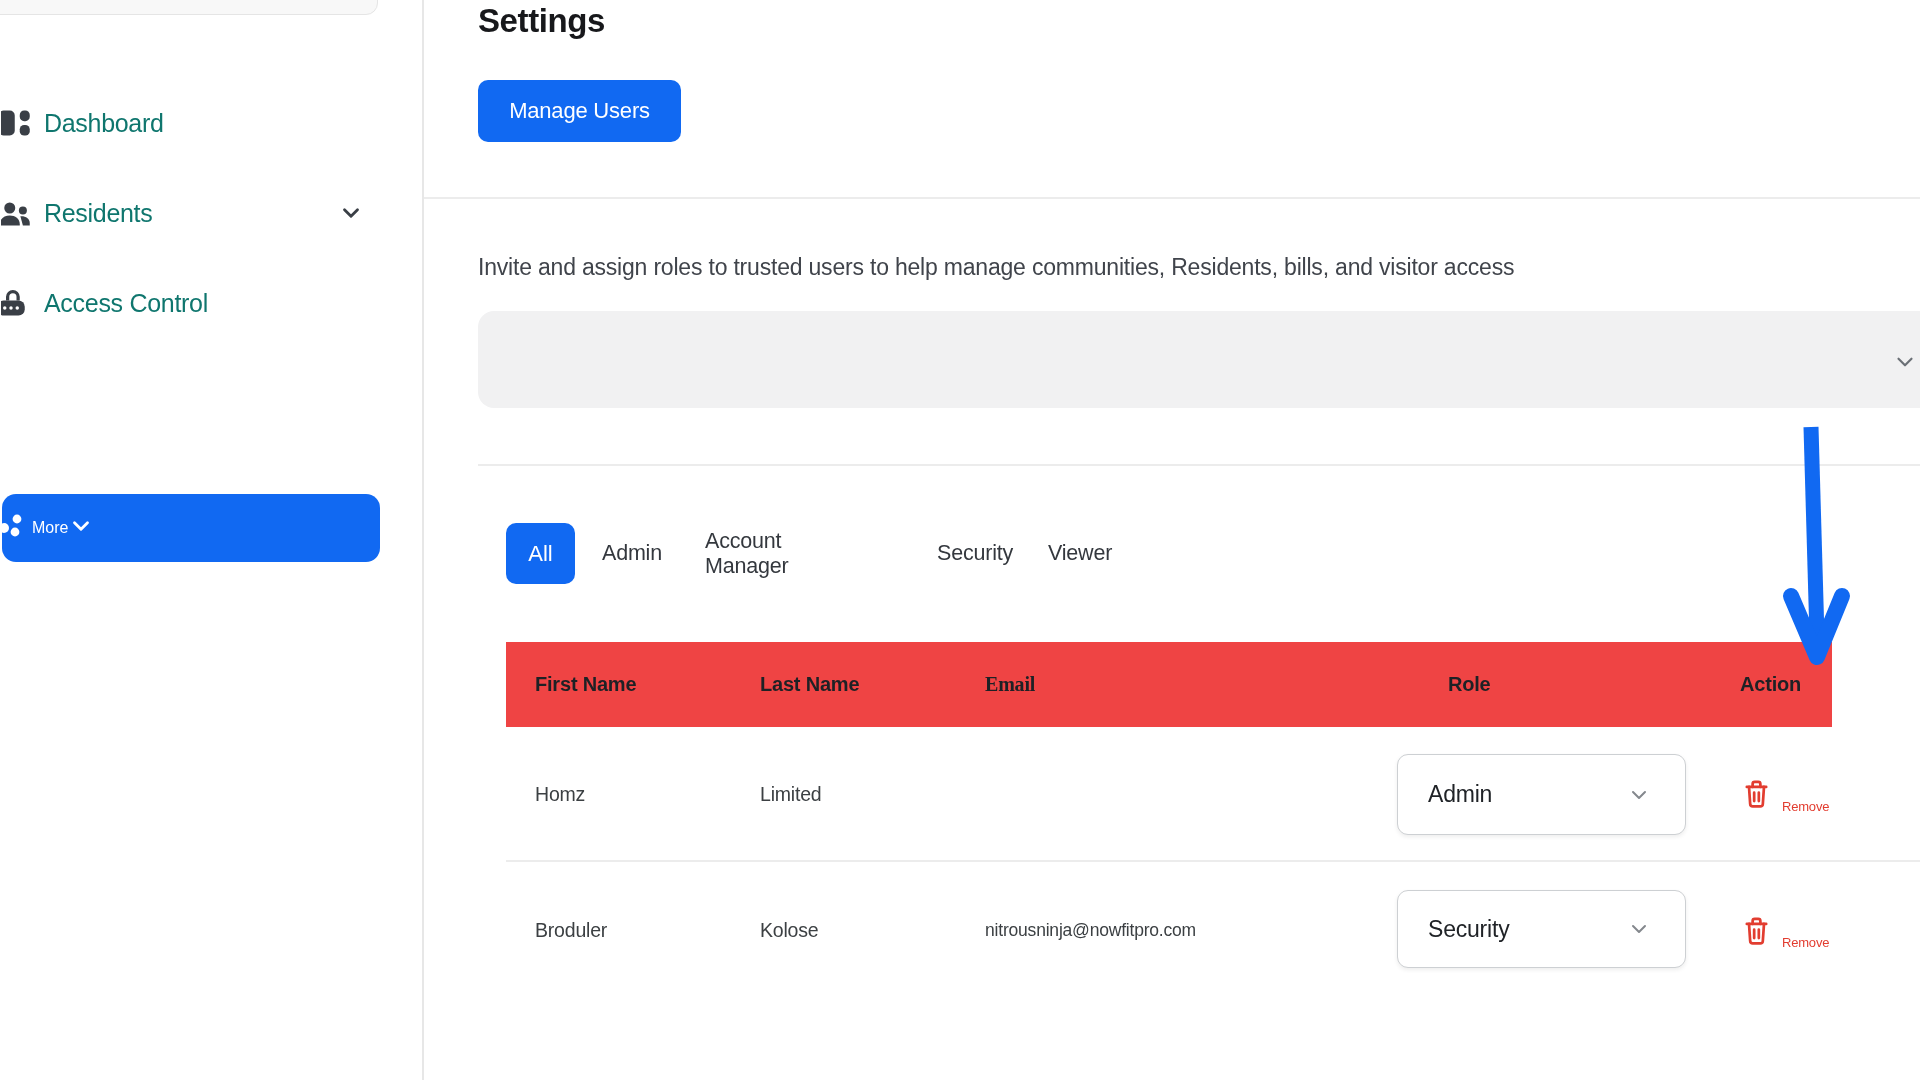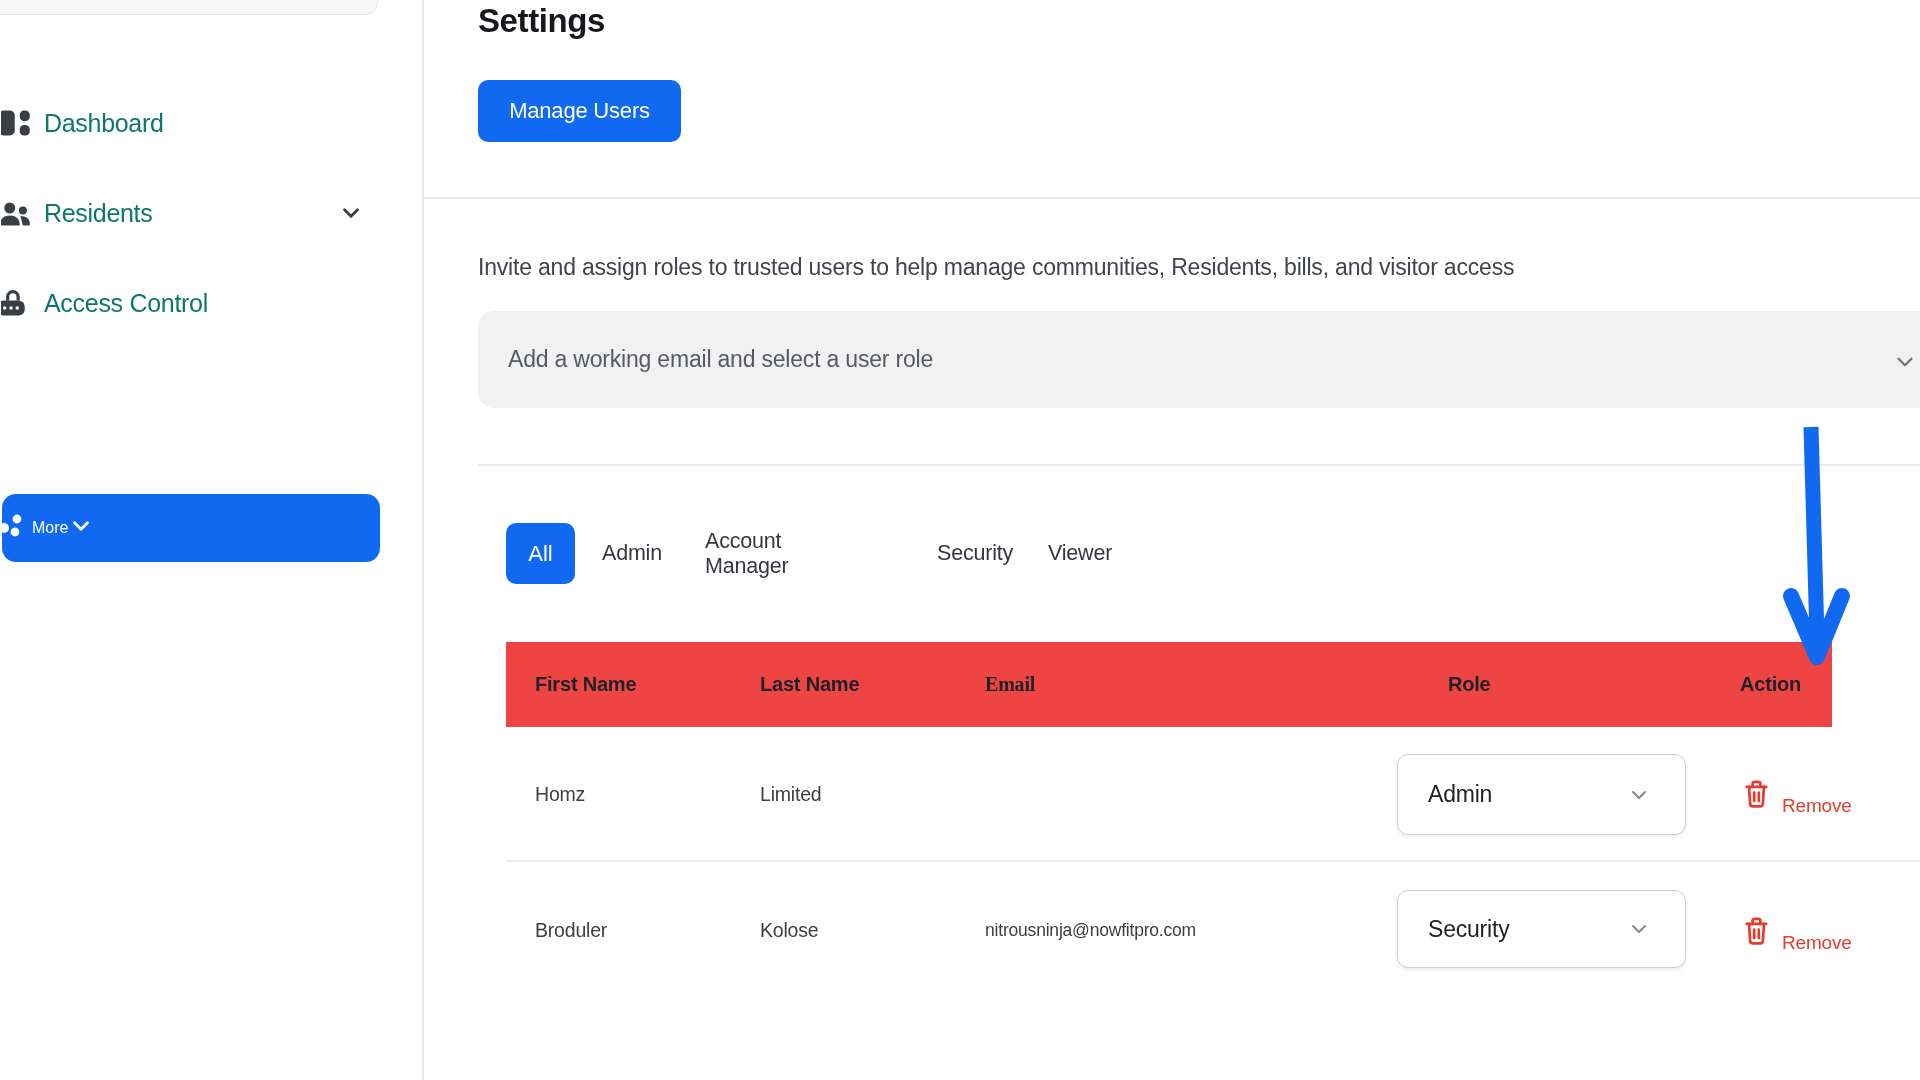--- a/index.html
+++ b/index.html
@@ -74,21 +74,21 @@
           border:1.5px solid #cdd0d3; border-radius:11px; box-shadow:0 2px 4px rgba(0,0,0,0.07);
           display:flex; align-items:center; cursor:pointer; }
   .row-1 .role-select { top:27px; }
   .row-2 .role-select { top:29px; height:78px; }
   .role-select .rs-label { margin-left:30px; font-size:23px; color:#202327; letter-spacing:-0.2px; }
   .role-select .rs-chevron { position:absolute; right:34px; width:24px; height:24px; }
 
   .remove-btn { position:absolute; left:1235px; height:100%; display:flex; align-items:center;
           gap:10px; cursor:pointer; }
   .remove-btn .trash { width:31px; height:34px; }
-  .remove-btn .rm-label { font-size:19px; font-weight:500; color:var(--danger); letter-spacing:-0.2px;margin-top:24px; }
+  .remove-btn .rm-label { font-size:13px; font-weight:500; color:var(--danger); letter-spacing:-0.2px;margin-top:24px; }
 
   
   .anno-arrow { position:absolute; left:1750px; top:415px; width:130px; height:255px; pointer-events:none; }
 </style>
 </head>
 <body>
 
 <div id="screen" style="--accent:#1169f2; --danger:#e23d30;">
 
   <nav class="sidebar">
@@ -156,21 +156,20 @@
 
     <h1 class="page-title">Settings</h1>
 
     <button class="manage-btn">Manage Users</button>
 
     <div class="divider1"></div>
 
     <p class="invite-text">Invite and assign roles to trusted users to help manage communities, Residents, bills, and visitor access</p>
 
     <div class="invite-bar">
-      <span class="bar-label">Add a working email and select a user role</span>
       <span class="bar-chevron">
         <svg viewBox="0 0 24 24" width="26" height="26" fill="none" stroke="#6b7076" stroke-width="2" stroke-linecap="round" stroke-linejoin="round">
           <polyline points="6,9 12,15 18,9"></polyline>
         </svg>
       </span>
     </div>
 
     <div class="divider2"></div>
 
     <div class="tabs">

